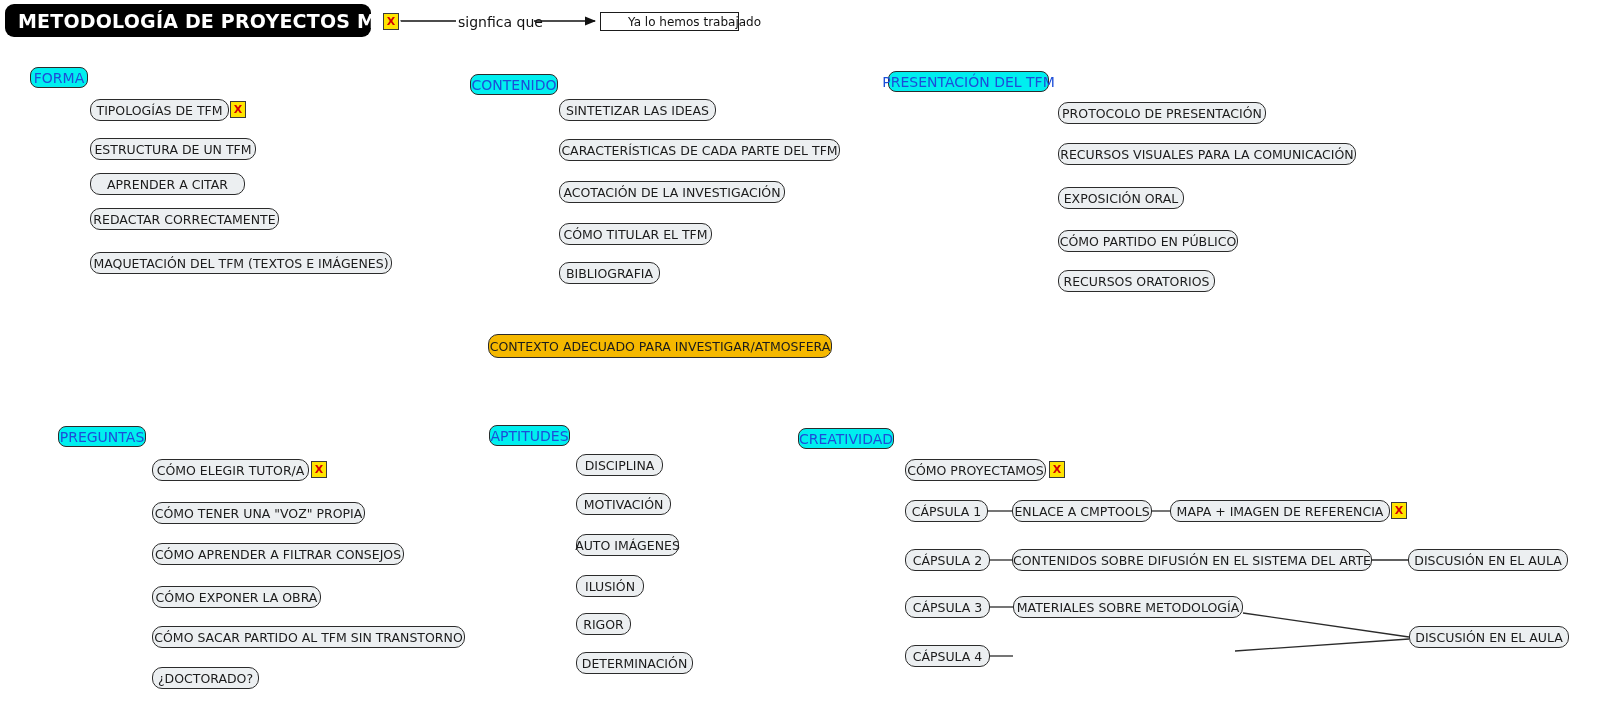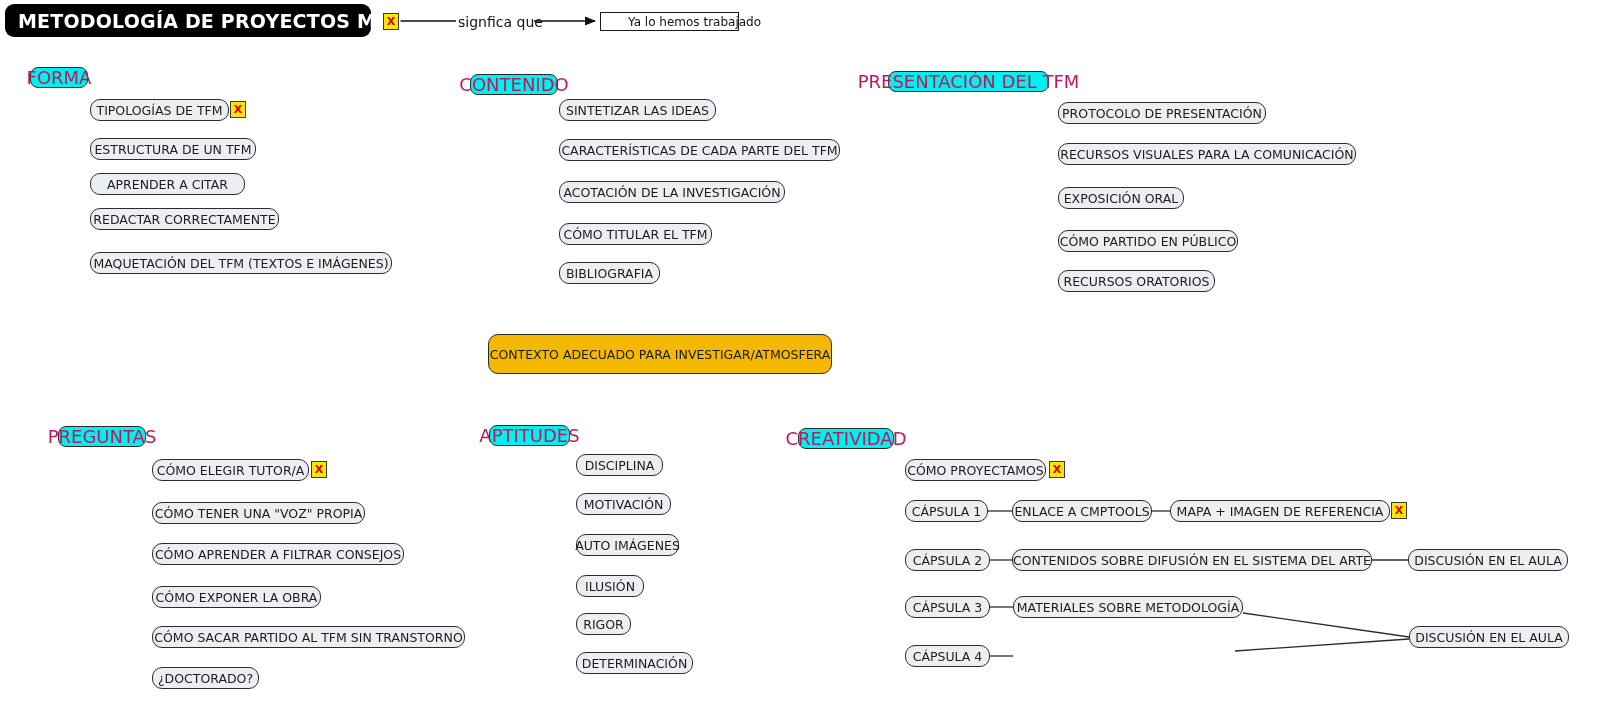--- a/index.html
+++ b/index.html
@@ -36,30 +36,30 @@
     background:#eceff1;
     border:1px solid #2b2b2b;
     border-radius:10px;
     color:#1b1b1b;
     font-size:12.5px;
     display:flex; align-items:center; justify-content:center;
     padding:0 9px;
     white-space:nowrap;
     height:22px;
   }
-  .node.tall { height:40px; }
+  .node.tall { height:24px; }
 
   
   .cat{
     position:absolute;
     background:#00efef;
     border:1px solid #2b2b2b;
     border-radius:8px;
-    color:#be185d;
-    font-size:18px;
+    color:#1d4ed8;
+    font-size:14px;
     display:flex; align-items:center; justify-content:center;
     padding:0 8px;
     white-space:nowrap;
     height:21px;
   }
 
   
   .node.orange{ background:#f5b800; border:1px solid #2b2b2b; }
 
   

